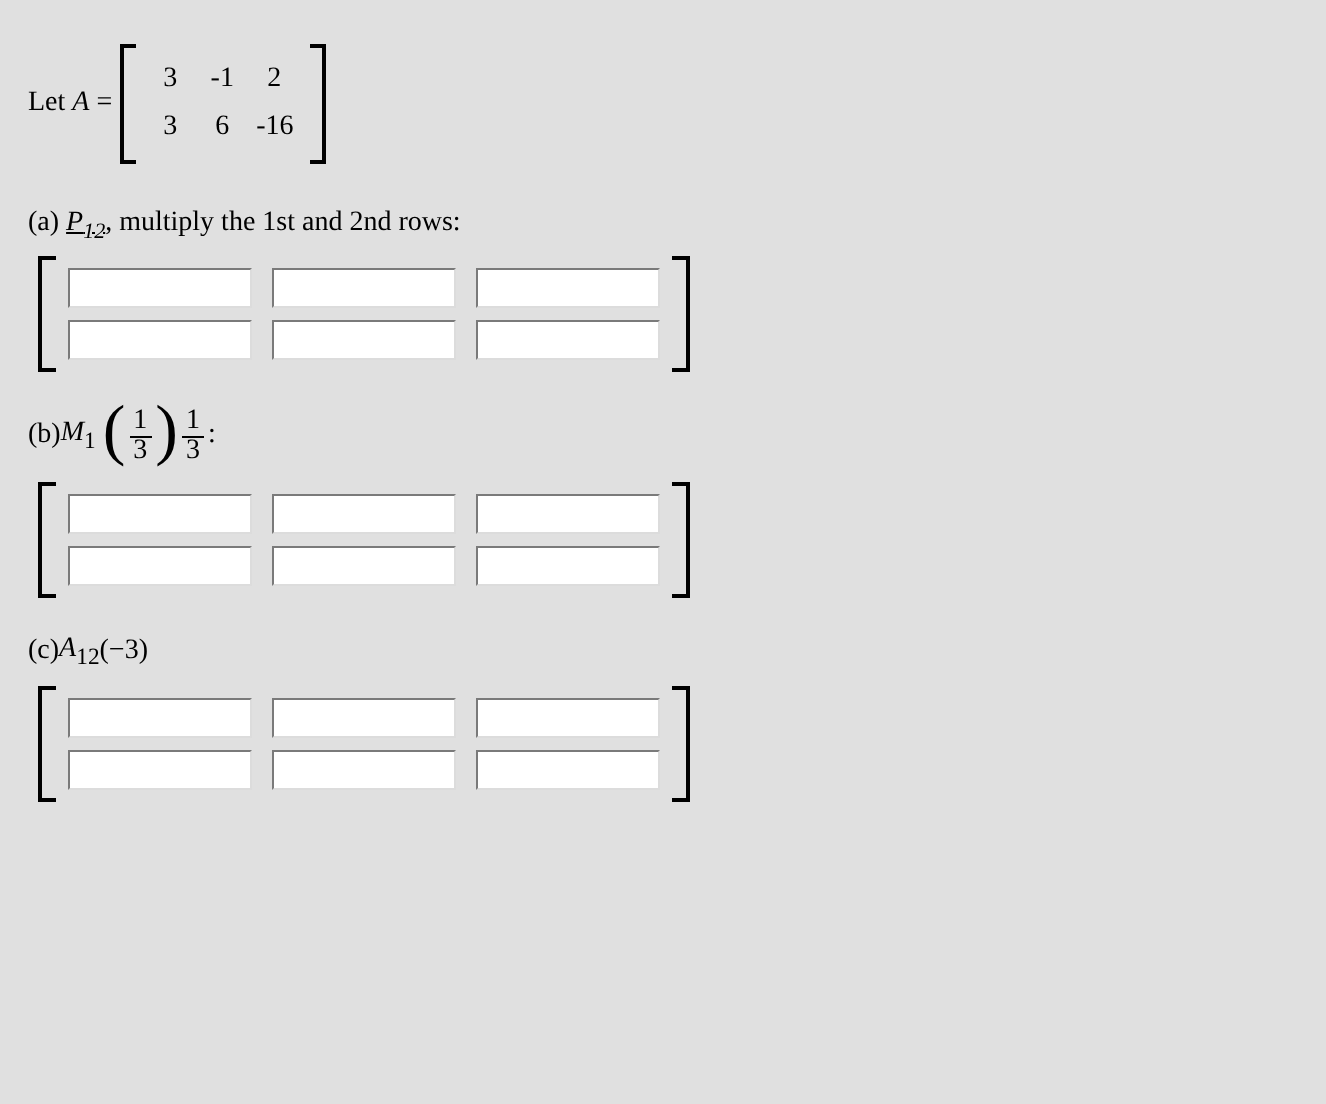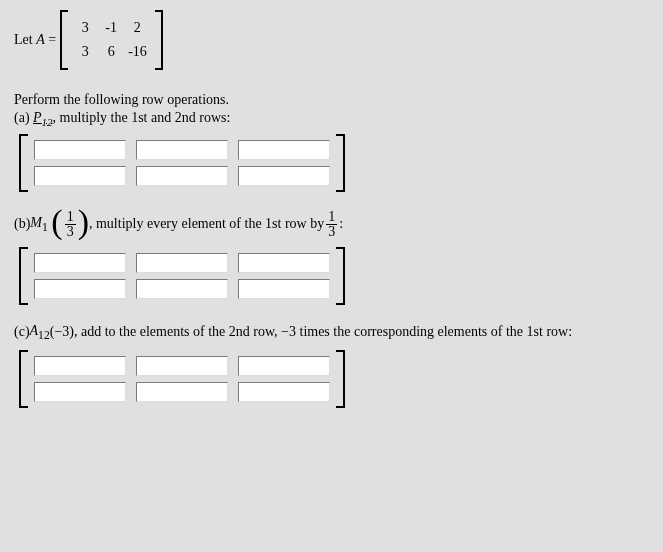--- a/index.html
+++ b/index.html
@@ -6,21 +6,21 @@
     margin: 0;
     padding: 0;
     width: 663px;
     height: 552px;
     background: #e0e0e0;
     font-family: "Times New Roman", serif;
     font-size: 14px;
     color: #000;
   }
   .page {
-    padding: 4px 14px;
+    padding: 16px 14px;
   }
   
   .let-block {
     display: flex;
     align-items: center;
     margin-top: 6px;
     margin-bottom: 22px;
   }
   .mat {
     display: flex;
@@ -190,21 +190,20 @@
           <span>6</span>
           <span>-16</span>
         </div>
       </div>
       <div class="rb">
           <span></span>
         </div>
     </div>
   </div>
 
-  <div class="instr">Perform the following row operations.</div>
 
   <div class="sub">
     <span>(a) </span><span class="op"><span class="ital">P</span><sub>12</sub></span><span>, multiply the 1st and 2nd rows:</span>
   </div>
   <div class="input-mat">
     <div class="bracket-left">
         <span></span>
       </div>
     <div class="body">
       <div class="input-row">
@@ -225,21 +224,20 @@
 
   <div class="part-b-line">
     <span>(b) </span>
     <span class="op"><span class="ital">M</span><sub>1</sub></span>
     &nbsp;<span class="paren">(</span>
     <span class="frac">
       <span class="n">1</span>
       <span class="d">3</span>
     </span>
     <span class="paren">)</span>
-    <span>, multiply every element of the 1st row by </span>
     <span class="frac">
       <span class="n">1</span>
       <span class="d">3</span>
     </span>
     <span>:</span>
   </div>
   <div class="input-mat">
     <div class="bracket-left">
         <span></span>
       </div>
@@ -257,21 +255,20 @@
     </div>
     <div class="bracket-right">
         <span></span>
       </div>
   </div>
 
   <div class="part-c-line">
     <span>(c) </span>
       <span class="op"><span class="ital">A</span><sub>12</sub></span>
       <span>(−3)</span>
-      <span>, add to the elements of the 2nd row, −3 times the corresponding elements of the 1st row:</span>
   </div>
   <div class="input-mat">
     <div class="bracket-left">
         <span></span>
       </div>
     <div class="body">
       <div class="input-row">
         <input class="cell" type="text" style="">
         <input class="cell" type="text" style="">
         <input class="cell" type="text" style="">

